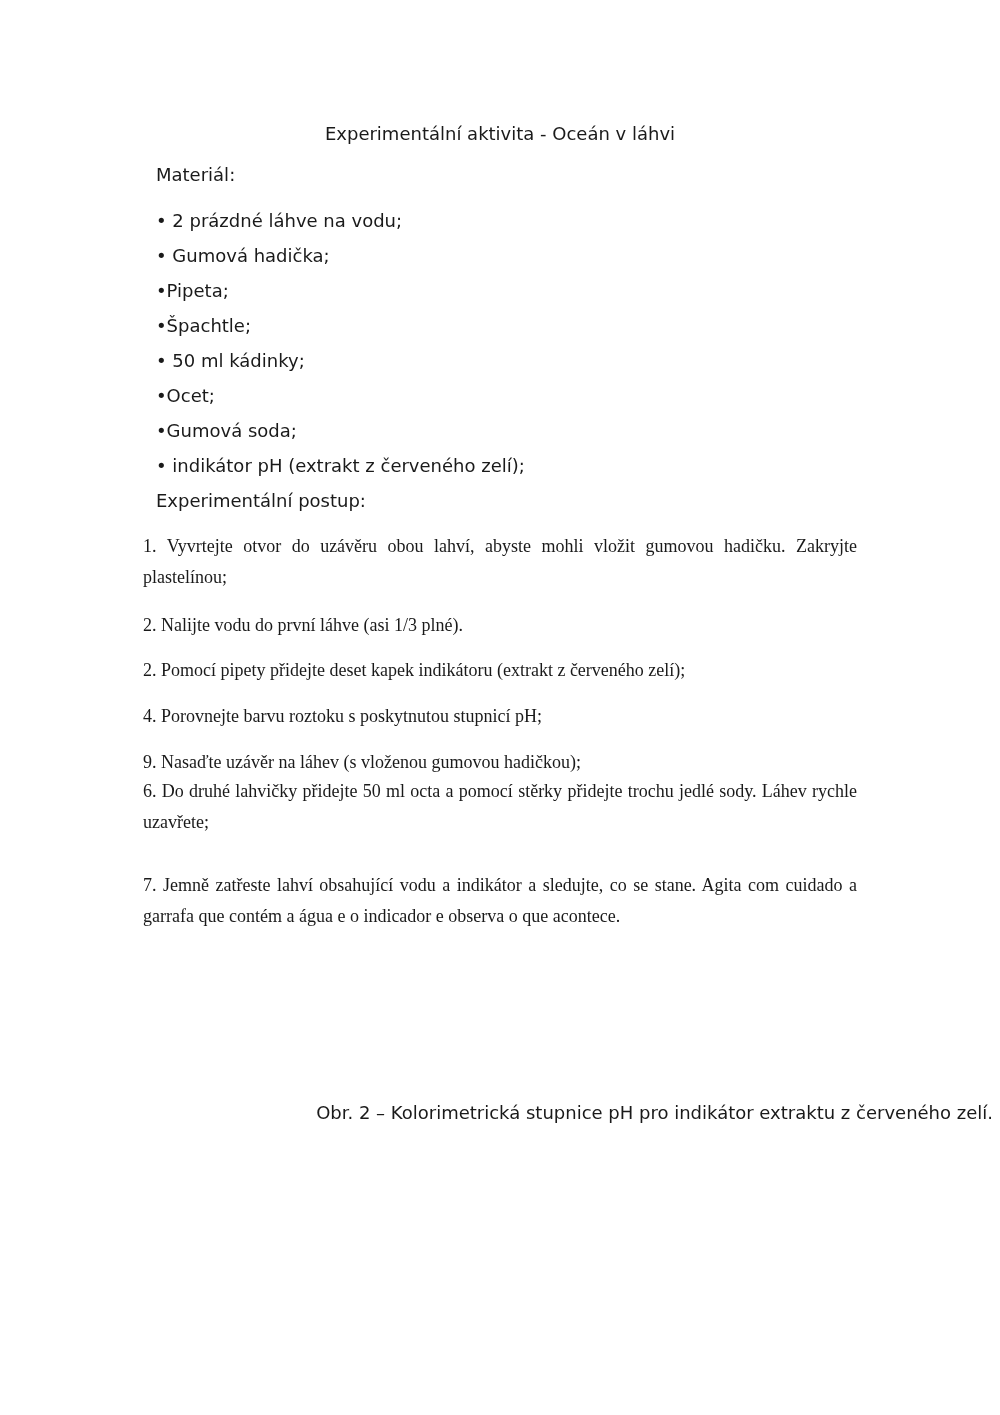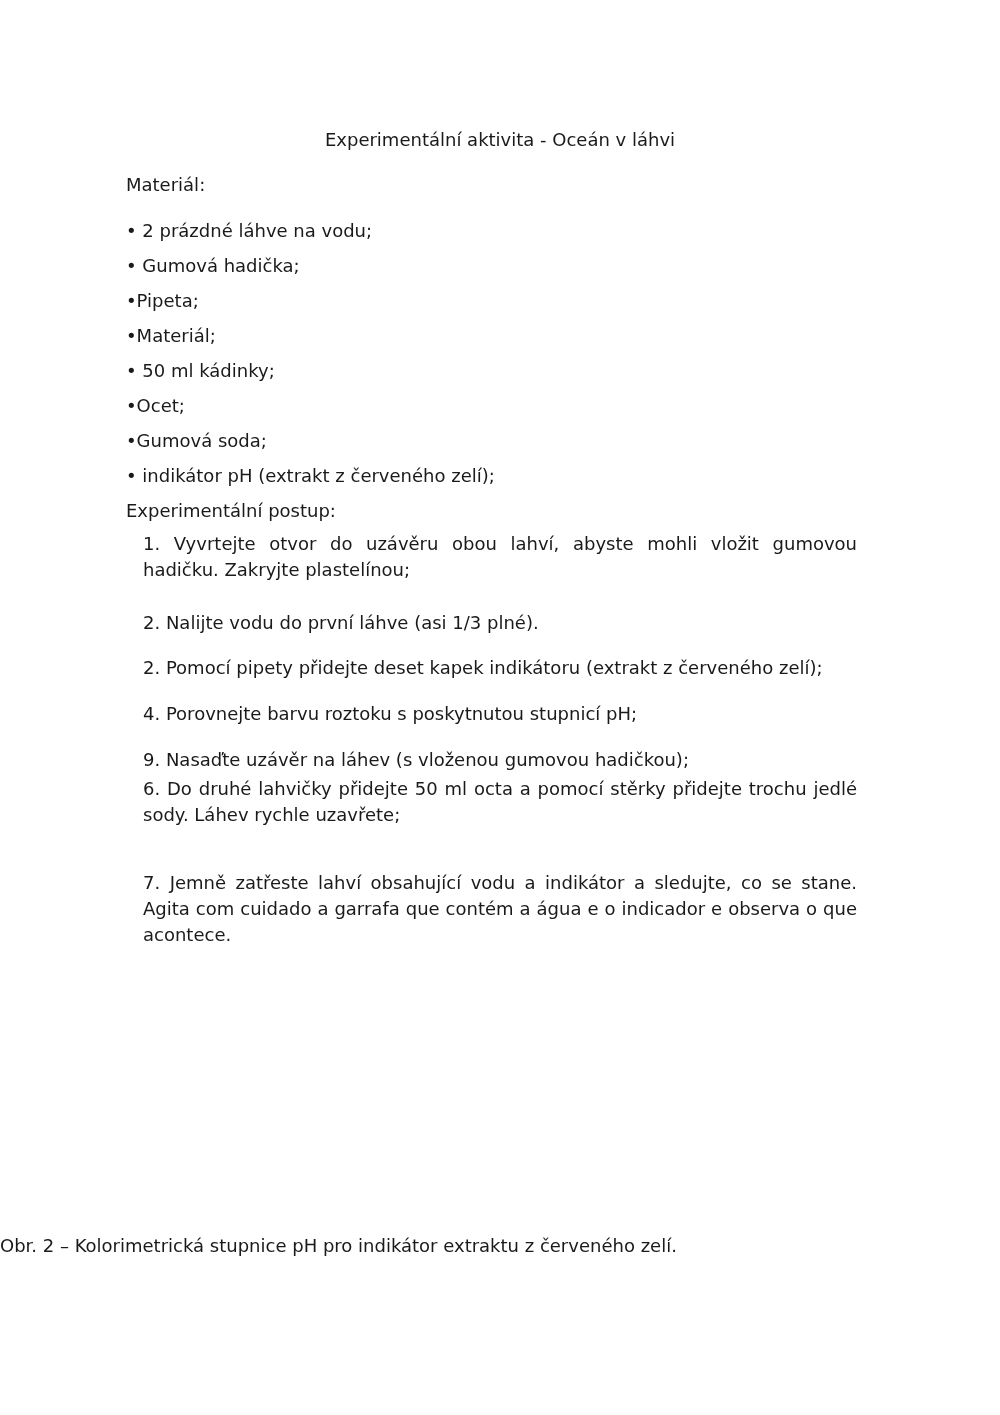--- a/index.html
+++ b/index.html
@@ -1,41 +1,41 @@
 <!DOCTYPE html>
 <html><head>
   <meta charset="utf-8">
   <style>
     html, body { margin: 0; padding: 0; background: #ffffff; }
     body {
       width: 1000px; height: 1415px; position: relative; overflow: hidden;
       font-family: "DejaVu Sans", sans-serif; color: #1a1a1a; font-size: 18px;
     }
     .abs { position: absolute; white-space: nowrap; line-height: 24px; }
-    .title { left: 0; width: 1000px; text-align: center; top: 128px; }
-    .left { left: 126px; margin-top: 10px; }
+    .title { left: 0; width: 1000px; text-align: center; top: 122px; }
+    .left { left: 156px; }
     .para {
-      position: absolute; left: 143px; width: 714px; line-height: 26px;
-      text-align: justify; white-space: normal;
+      position: absolute; left: 143px; width: 714px; line-height: 31px;
+      text-align: justify; white-space: normal; font-family: Liberation Serif, serif;
     }
-    .caption { left: 0; width: 993px; text-align: left; top: 1234px; }
+    .caption { left: 0; width: 993px; text-align: right; top: 1101px; }
   </style>
 </head>
 <body>
 
 <div>
   <div class="abs title">Experimentální aktivita - Oceán v láhvi</div>
 
   <div class="abs left" style="top:163px">Materiál:</div>
 
   <div>
     <div class="abs left" style="top:209px">• 2 prázdné láhve na vodu;</div>
     <div class="abs left" style="top:244px">• Gumová hadička;</div>
     <div class="abs left" style="top:279px">•Pipeta;</div>
-    <div class="abs left" style="top:314px">•Materiál;</div>
+    <div class="abs left" style="top:314px">•Špachtle;</div>
     <div class="abs left" style="top:349px">•  50 ml kádinky;</div>
     <div class="abs left" style="top:384px">•Ocet;</div>
     <div class="abs left" style="top:419px">•Gumová soda;</div>
     <div class="abs left" style="top:454px">•  indikátor pH (extrakt z červeného zelí);</div>
   </div>
 
   <div class="abs left" style="top:489px">Experimentální postup:</div>
 
   <div>
     <div class="para" style="top:531px">1. Vyvrtejte otvor do uzávěru obou lahví, abyste mohli vložit gumovou hadičku. Zakryjte plastelínou;</div>

